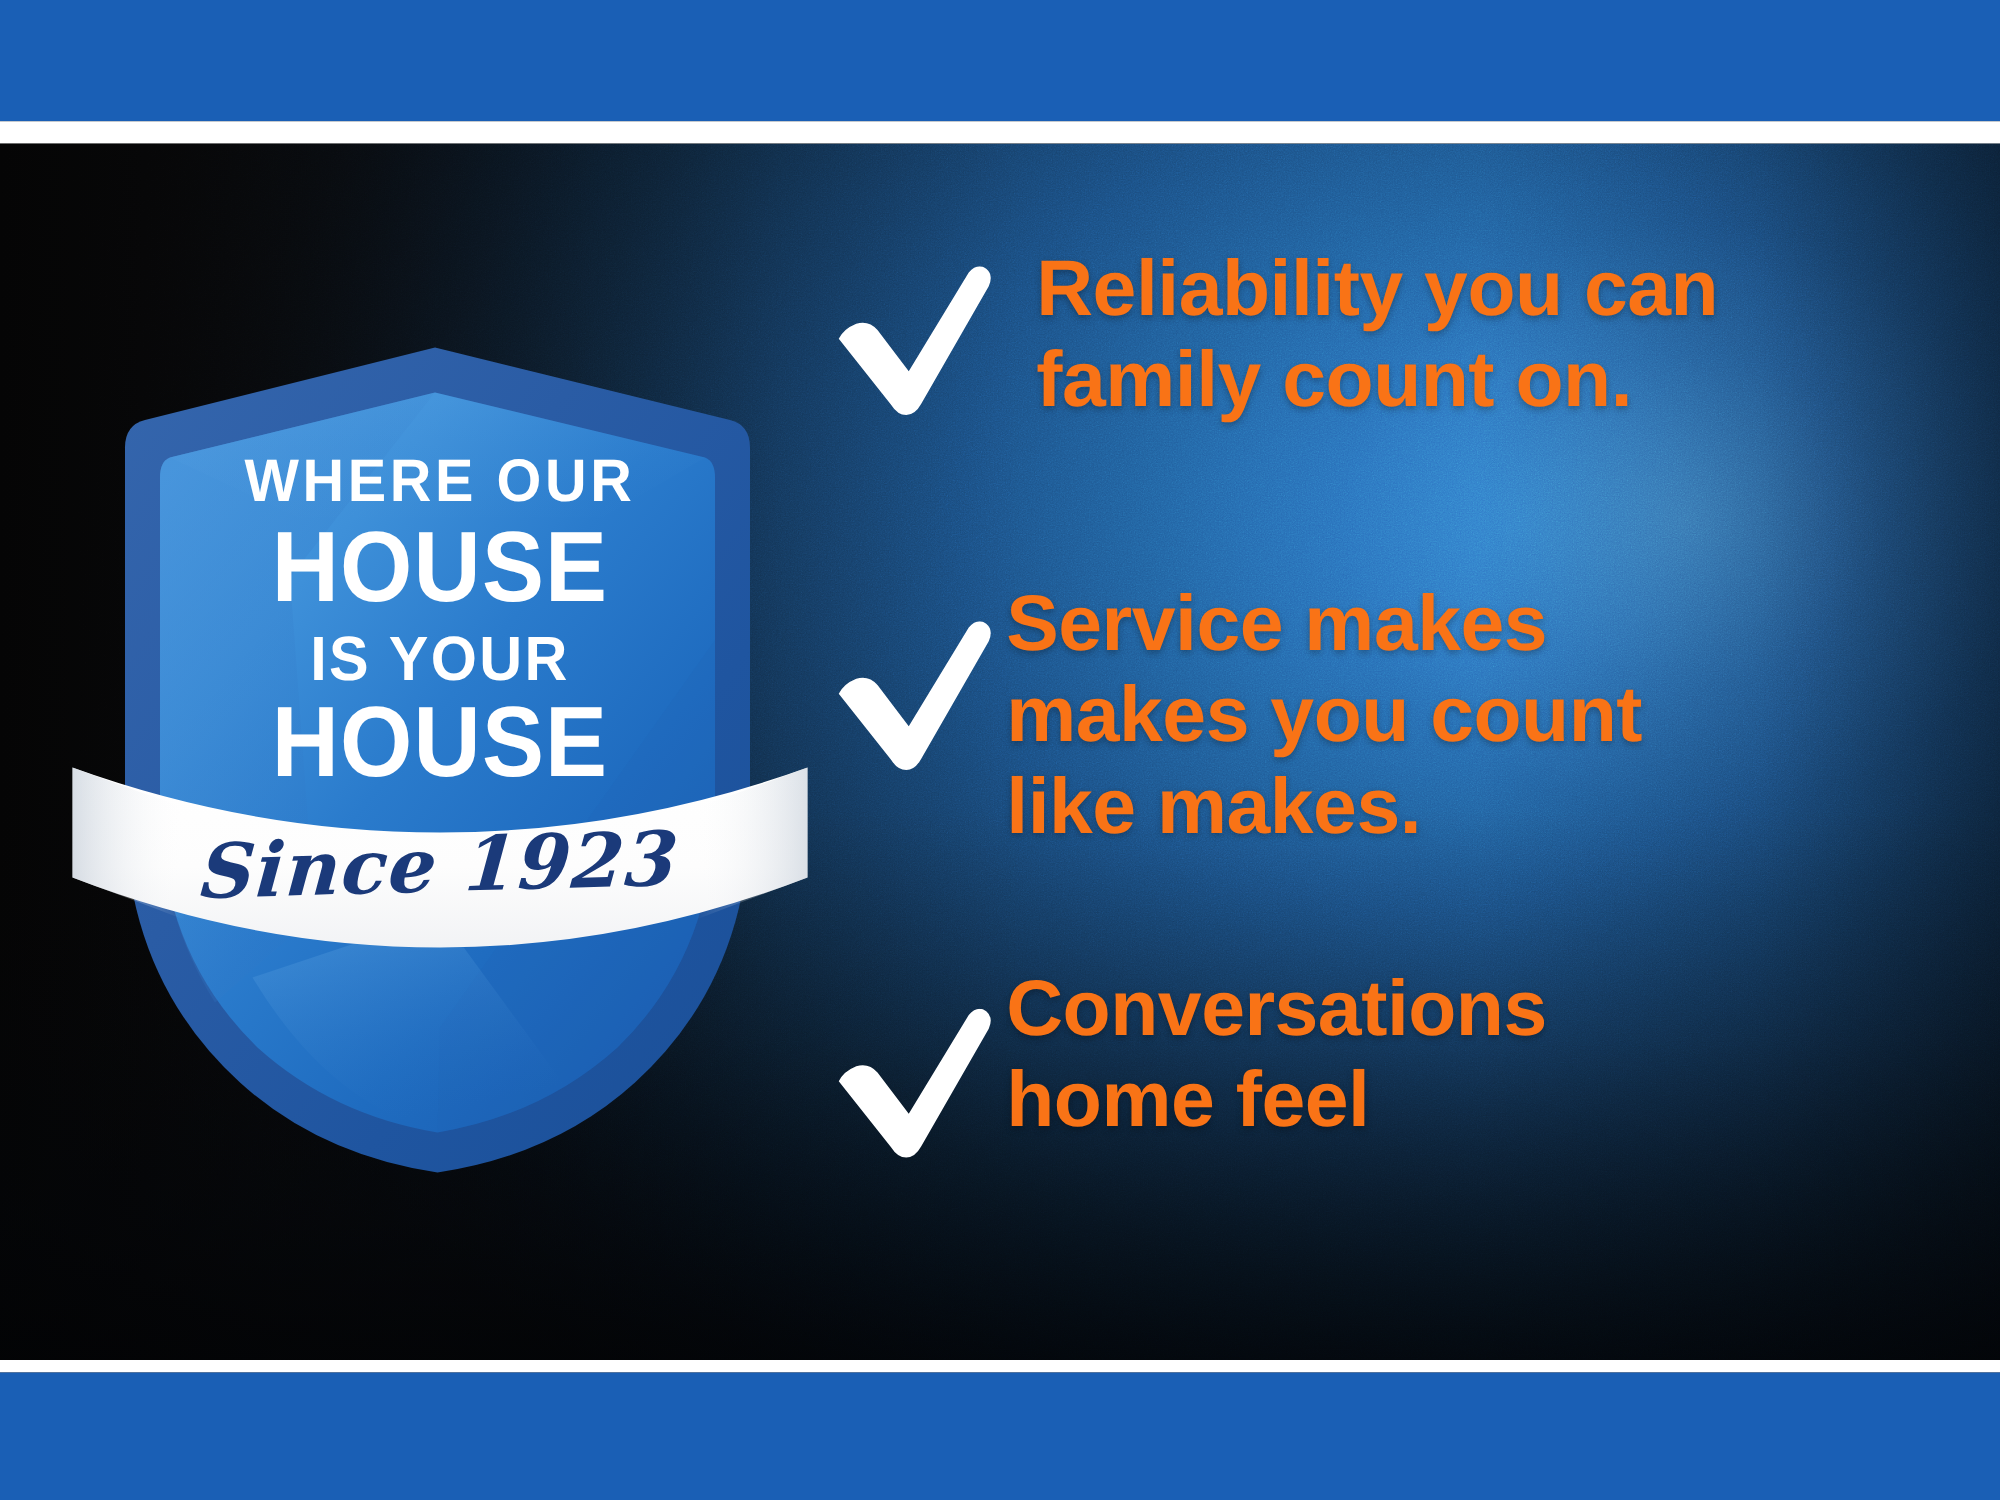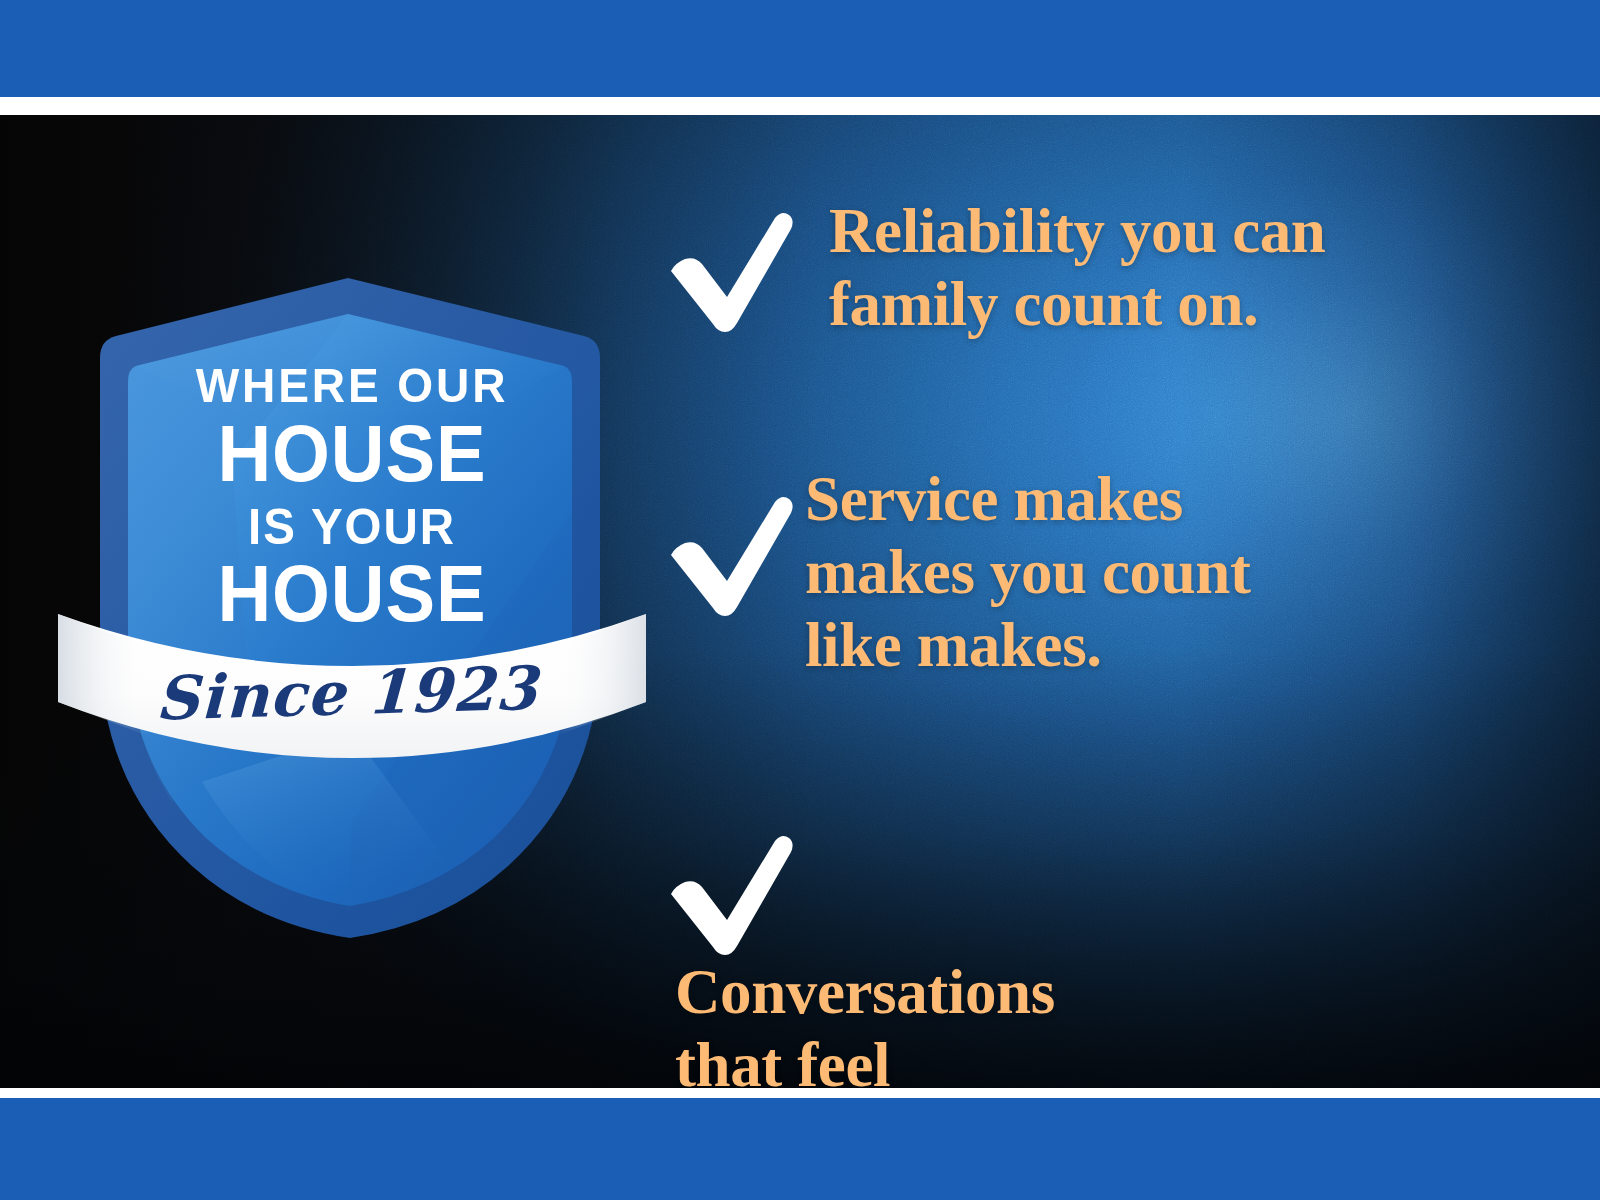--- a/index.html
+++ b/index.html
@@ -178,36 +178,36 @@
   }
   .bullet {
     position: absolute;
     left: 0;
     width: 880px;
     display: flex;
     align-items: flex-start;
   }
   .bullet.b0 { top: 0px; }
   .bullet.b1 { top: 268px; }
-  .bullet.b2 { top: 605px; flex-direction: column; }
+  .bullet.b2 { top: 576px; }
 
   .check {
     flex: 0 0 auto;
     width: 130px;
     height: 120px;
     margin-top: 18px;
   }
   .bullet.b1 .check { margin-top: 34px; }
   .bullet.b2 .check { margin-top: 36px; }
   .check svg { display: block; width: 130px; height: 120px; }
 
   .bullet-text {
     flex: 1 1 auto;
-    color: #fdba74;
-    font-family: Liberation Serif, serif;
+    color: #f97316;
+    font-family: Liberation Sans, sans-serif;
     font-weight: bold;
     font-size: 63px;
     line-height: 1.16;
     letter-spacing: -0.4px;
     margin-left: 10px;
     text-shadow: 0 2px 6px rgba(0,0,0,0.28);
   }
   .bullet.b0 .bullet-text { margin-left: 34px; }
 </style>
 </head>
@@ -388,21 +388,21 @@
                    Q 117 -3 124 2
                    Q 130 7 126 16
                    L 72 110
                    Q 67 119 60 119
                    Q 53 119 48 111
                    Z" fill="#ffffff"></path>
         </svg>
       </span>
       <span class="bullet-text">
         <span>Conversations</span><br>
-        <span>that feel</span><br>
+        <span>home feel</span><br>
       </span>
     </div>
 
   </div>
 
   <div class="strip strip-bottom"></div>
   <div class="bar bar-bottom"></div>
 
 </div>
 

